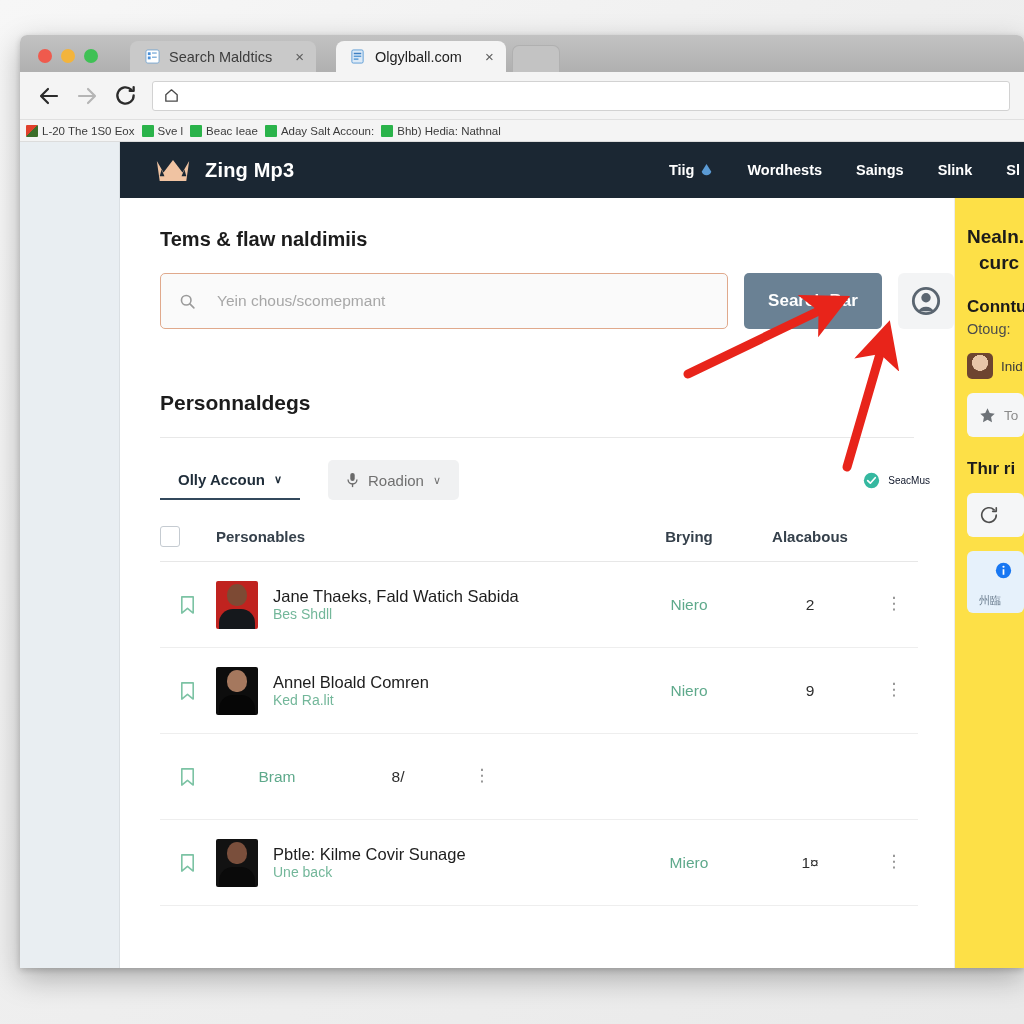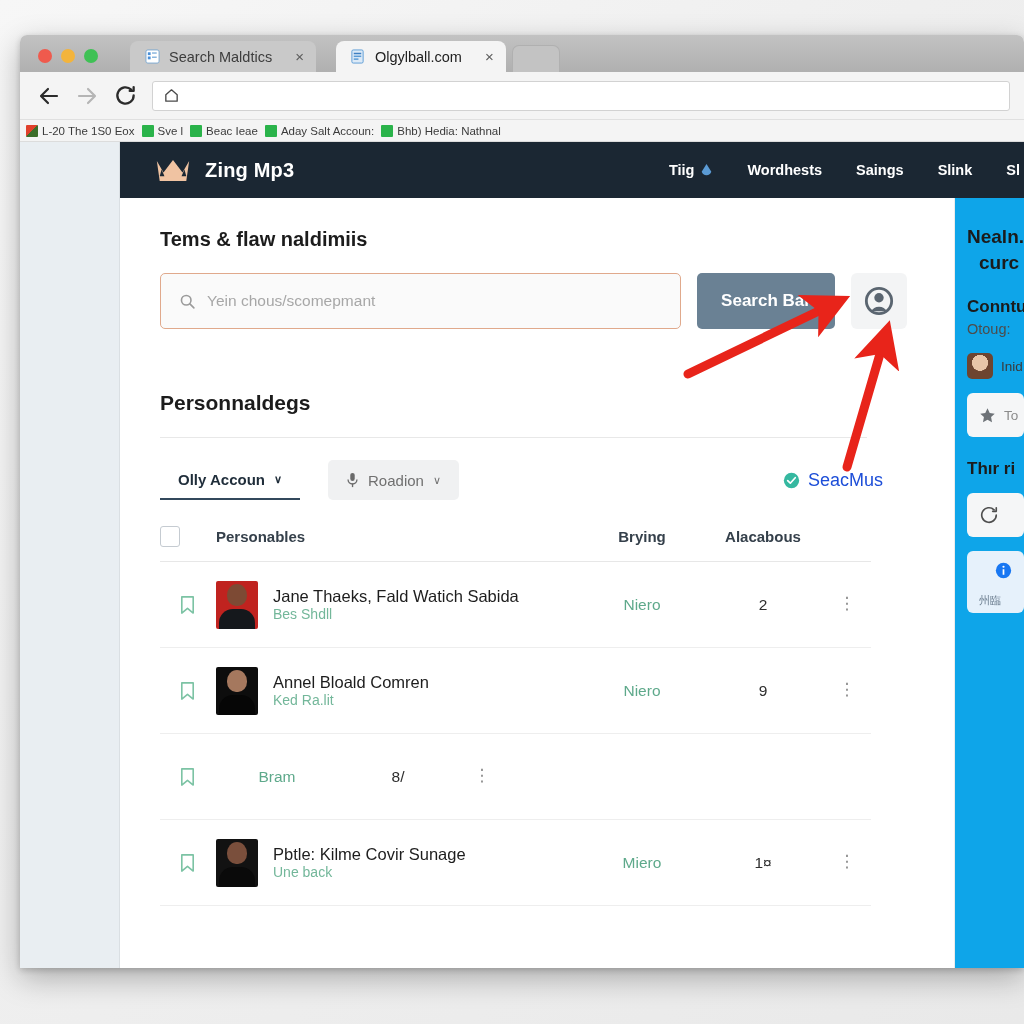--- a/index.html
+++ b/index.html
@@ -139,21 +139,21 @@
   .content { flex: 1; display: flex; overflow: hidden; background: #fff; }
   .main-col { flex: 1; padding: 30px 0 0 40px; min-width: 0; }
 
   .section-title { font-size: 20px; font-weight: bold; color: #1c1c1c; margin-bottom: 22px; }
 
   .search-row { display: flex; align-items: center; gap: 16px; padding-right: 0; }
   .search-field {
     flex: 1; height: 56px; max-width: 662px;
     border: 1.6px solid #e0a98c; border-radius: 5px;
     background: #fafafa;
-    display: flex; align-items: center; gap: 11px;
+    display: flex; align-items: center; gap: 21px;
     padding: 16px 18px;
   }
   .search-placeholder { color: #a7a7a7; font-size: 15.5px; }
   .search-button {
     height: 56px; min-width: 138px;
     background: #6a8194; color: #fff;
     border: none; border-radius: 5px;
     font-size: 17px; font-weight: bold;
     font-family: "Liberation Sans", sans-serif;
     display: flex; align-items: center; justify-content: center;
@@ -176,21 +176,21 @@
   }
   .chip.active {
     color: #1f2d3a; font-weight: bold;
     border-bottom: 2.5px solid #33485c;
     border-radius: 0;
   }
   .chip.muted { background: #f0f1f2; color: #707070; }
   .chip-caret { font-size: 11px; }
 
   .status-pill { margin-left: auto; display: flex; align-items: center; gap: 8px; padding-right: 24px; }
-  .status-text { font-size: 18px; color: #1d4ed8; }
+  .status-text { font-size: 10px; color: #0f172a; }
 
   
   .table { margin-top: 26px; margin-right: 36px; }
   .thead {
     display: flex; align-items: center;
     padding: 0 0 14px 0;
     border-bottom: 1px solid #e7e7e7;
   }
   .th { font-size: 15px; font-weight: bold; color: #35404b; }
   .col-check { width: 56px; display: flex; align-items: center; }
@@ -232,22 +232,21 @@
   .cell-a { width: 122px; text-align: center; font-size: 15.5px; color: #5ea98b; }
   .cell-b { width: 120px; text-align: center; font-size: 15.5px; color: #2e2e2e; }
   .cell-menu { width: 48px; text-align: center; color: #8c8c8c; font-size: 17px; letter-spacing: 0; line-height: .6; }
 
   
   .right-rail {
     width: 70px; flex: none;
     border-left: 1px solid #ececec;
     padding: 26px 0 0 12px;
     overflow: hidden;
-    background: #0ea5e9;
-    margin-left: 47px;
+    background: #fde047;
   }
   .rail-h1 { font-size: 19px; font-weight: bold; color: #1b1b1b; line-height: 1.35; white-space: nowrap; }
   .rail-h1.ind { padding-left: 12px; }
   .rail-h2 { font-size: 17px; font-weight: bold; color: #1b1b1b; margin-top: 22px; white-space: nowrap; }
   .rail-sub { font-size: 14.5px; color: #4c4c4c; margin-top: 4px; white-space: nowrap; }
   .rail-person { display: flex; align-items: center; gap: 8px; margin-top: 16px; }
   .rail-ava {
     width: 26px; height: 26px; border-radius: 5px; flex: none;
     background: radial-gradient(circle at 50% 38%, #e8c6a8 0 38%, #6d4530 39% 100%);
   }

